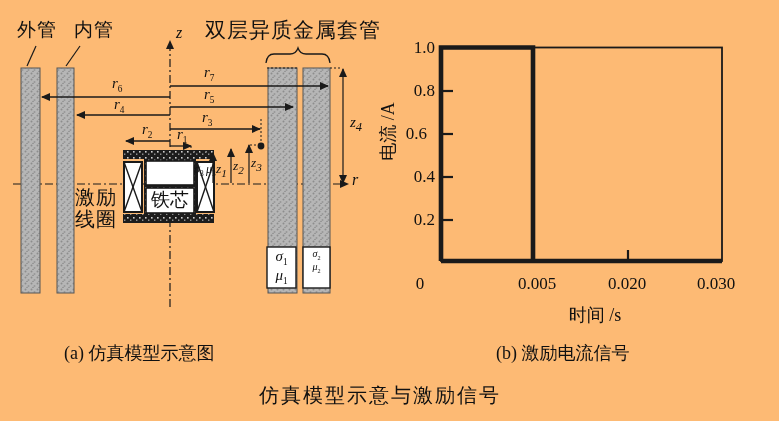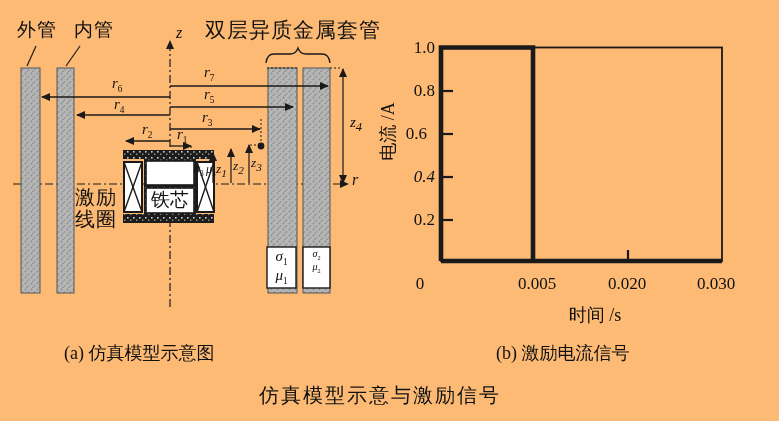--- a/index.html
+++ b/index.html
@@ -141,21 +141,21 @@
     <div><i>μ</i><sub>1</sub></div>
   </div>
   <div class="lbl mat center" style="left:303px;top:249px;width:27px;font-size:10px;">
     <div><i>σ</i><sub>2</sub></div>
     <div><i>μ</i><sub>2</sub></div>
   </div>
 
   <div class="lbl ticklbl right" style="left:398px;top:39px;width:37px;">1.0</div>
   <div class="lbl ticklbl right" style="left:398px;top:82px;width:37px;">0.8</div>
   <div class="lbl ticklbl right" style="left:390px;top:125px;width:37px;font-family:Liberation Serif, serif;">0.6</div>
-  <div class="lbl ticklbl right" style="left:398px;top:168px;width:37px;font-style:italic;">0.4</div>
+  <div class="lbl ticklbl right" style="left:398px;top:168px;width:37px;">0.4</div>
   <div class="lbl ticklbl right" style="left:398px;top:211px;width:37px;">0.2</div>
 
   <div class="lbl ticklbl center" style="left:405px;top:275px;width:30px;">0</div>
   <div class="lbl ticklbl center" style="left:507px;top:275px;width:60px;">0.005</div>
   <div class="lbl ticklbl center" style="left:597px;top:275px;width:60px;">0.020</div>
   <div class="lbl ticklbl center" style="left:686px;top:275px;width:60px;">0.030</div>
 
   <div class="lbl center" style="left:348px;top:122px;width:80px;font-size:18px;transform:rotate(-90deg);">电流 /A</div>
   <div class="lbl center" style="left:545px;top:306px;width:100px;font-size:18px;">时间 /s</div>
 

